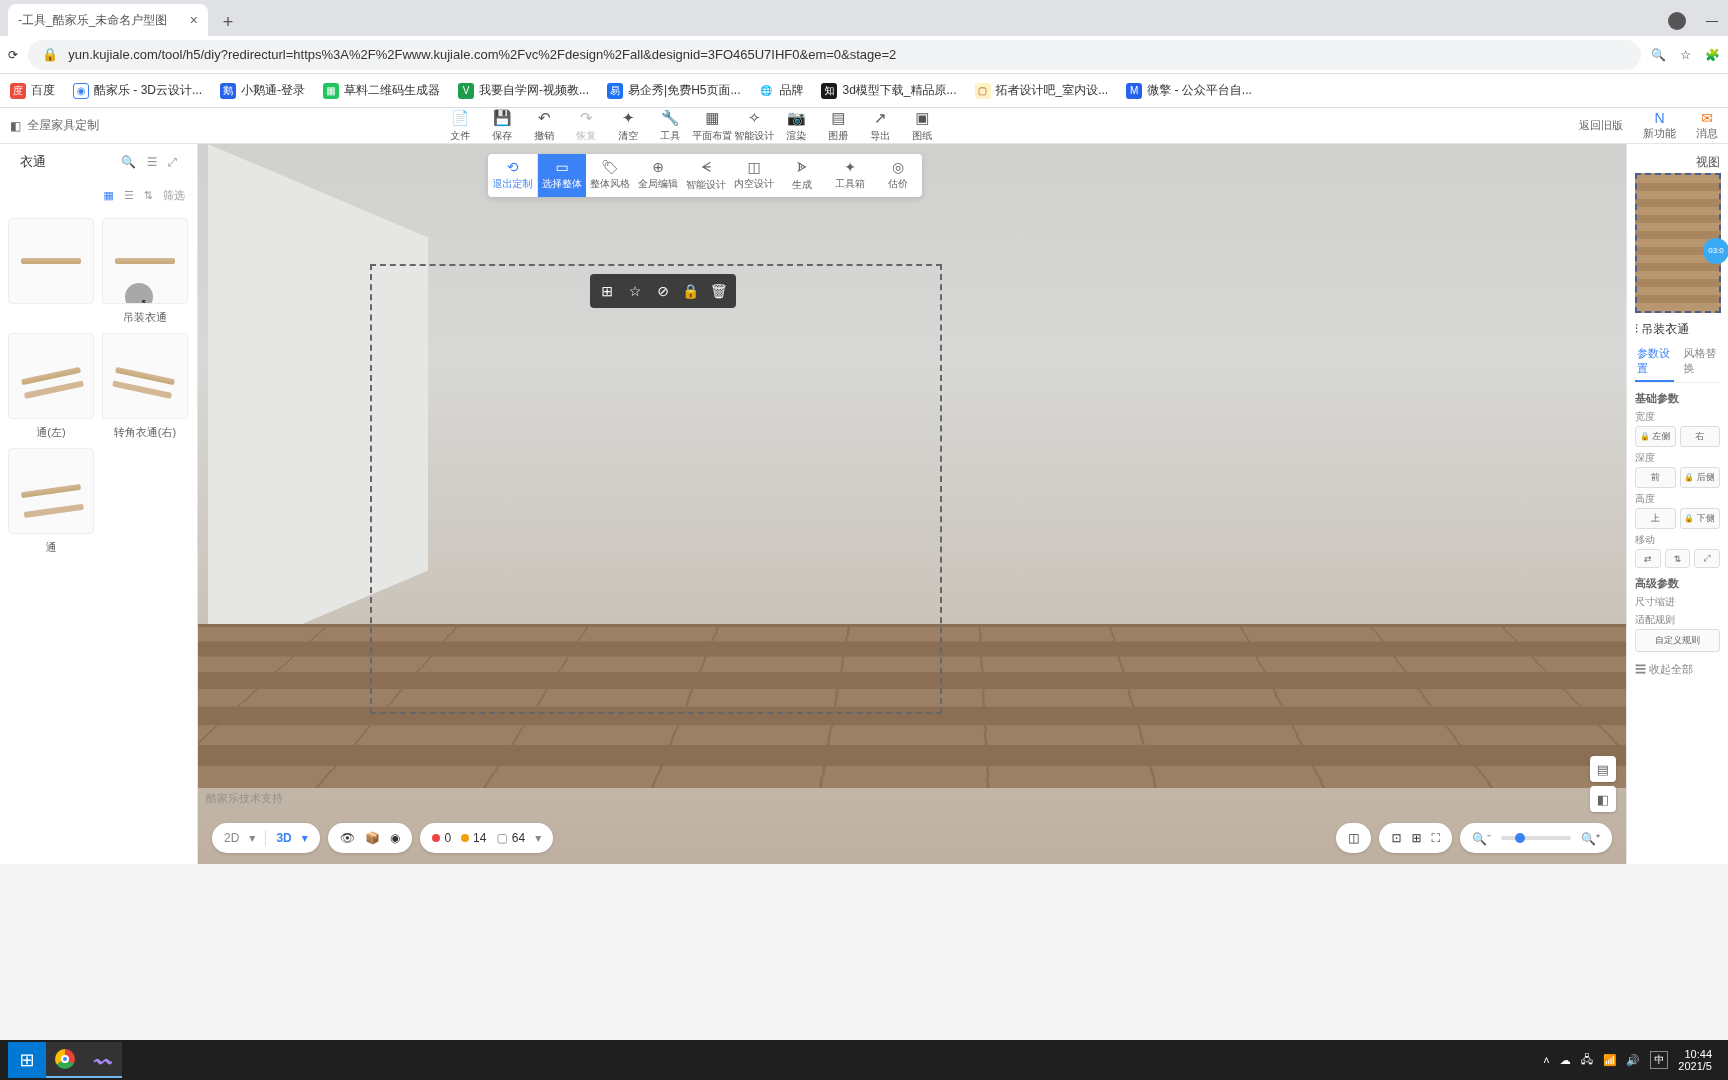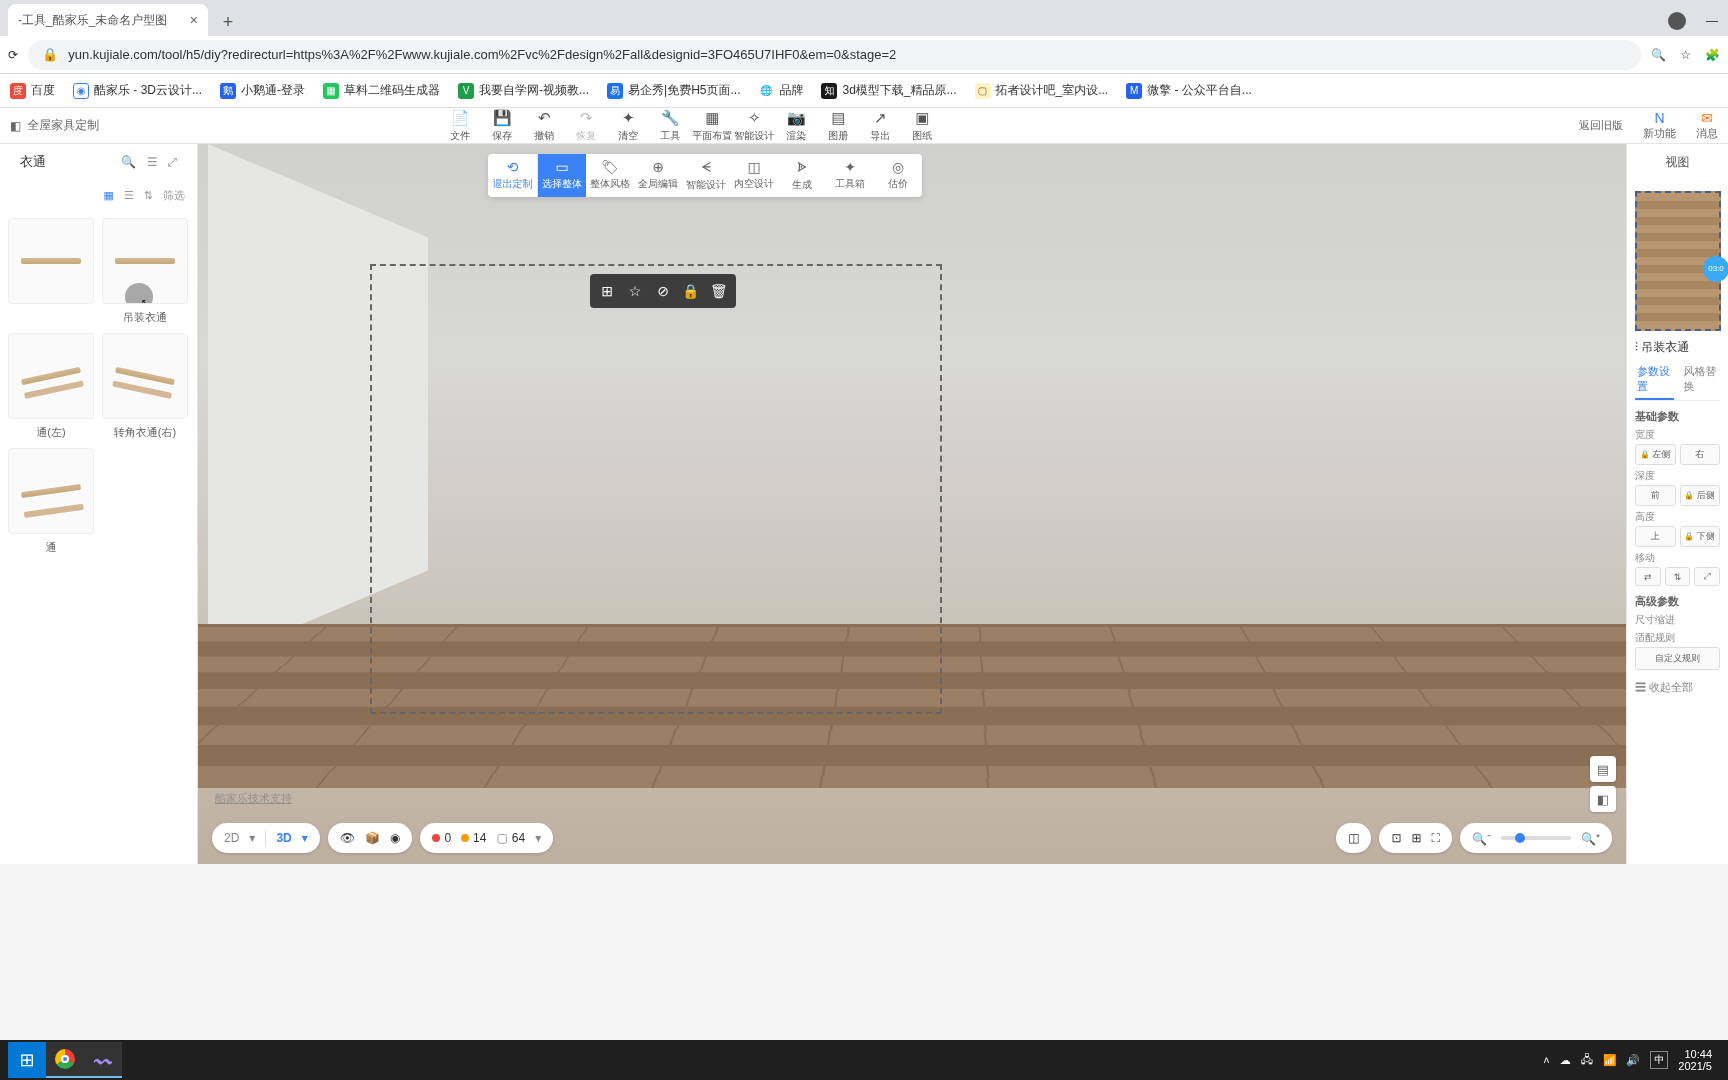--- a/index.html
+++ b/index.html
@@ -80,33 +80,33 @@
     .ctx-bar { position: absolute; top: 130px; left: 392px; background: #3d3d3d; border-radius: 4px; display: flex; padding: 4px; gap: 2px; }
     .ctx-btn { width: 26px; height: 26px; display: flex; align-items: center; justify-content: center; color: #fff; font-size: 14px; cursor: pointer; border-radius: 3px; }
     
     
     .sub-toolbar { position: absolute; top: 10px; left: 290px; background: #fff; border-radius: 4px; box-shadow: 0 2px 6px rgba(0,0,0,0.12); display: flex; }
     .sub-tool { display: flex; flex-direction: column; align-items: center; width: 48px; padding: 5px 0; font-size: 10px; color: #666; cursor: pointer; }
     .sub-tool.primary { color: #3b82f6; border-right: 1px solid #e5e5e5; width:50px; }
     .sub-tool.active { color: #fff; background: #3b82f6; }
     .sub-tool .icon { font-size: 14px; margin-bottom: 2px; }
     
-    .watermark { position: absolute; bottom: 58px; left: 17px; font-size: 11px; color: rgba(120,120,120,0.6); text-decoration: underline; }
+    .watermark { position: absolute; bottom: 58px; left: 8px; font-size: 11px; color: rgba(120,120,120,0.6); }
     
     
     .status-bar { position: absolute; bottom: 10px; left: 14px; right: 14px; height: 32px; display: flex; align-items: center; gap: 8px; }
     .status-pill { background: #fff; border-radius: 16px; height: 30px; display: flex; align-items: center; padding: 0 12px; box-shadow: 0 1px 3px rgba(0,0,0,0.15); gap: 10px; font-size: 12px; }
     .status-pill.right { margin-left: auto; }
     .mode3d { color: #3b82f6; font-weight: 600; }
     .stat { display: flex; align-items: center; gap: 4px; }
     .dot { width: 8px; height: 8px; border-radius: 50%; }
     
     
     .right-panel { width: 102px; background: #fff; border-left: 1px solid #e5e5e5; font-size: 11px; padding: 6px 8px; }
-    .rp-title { font-size: 12px; color: #555; margin: 4px 0 20px; text-align: center; }
+    .rp-title { font-size: 12px; color: #555; margin: 4px 0 2px; text-align: right; }
     .minimap { width: 86px; height: 140px; background: repeating-linear-gradient(0deg, #b89770 0, #b89770 8px, #a88760 8px, #a88760 16px); border: 2px dashed #4a5e8f; position: relative; margin: 0 auto 8px; }
     .minimap-circle { position: absolute; right: -10px; top: 46%; width: 26px; height: 26px; background: #3baaf5; border-radius: 50%; display: flex; align-items: center; justify-content: center; color: #fff; font-size: 8px; }
     .rp-item-title { font-size: 12px; margin: 6px 0 4px; color: #333; }
     .tabs2 { display: flex; border-bottom: 1px solid #eee; margin-bottom: 6px; }
     .tab2 { padding: 4px 2px; font-size: 11px; color: #888; cursor: pointer; }
     .tab2.active { color: #3b82f6; border-bottom: 2px solid #3b82f6; }
     .param-section { font-size: 11px; color: #666; margin: 8px 0 4px; font-weight: 700; }
     .param-label { color: #888; font-size: 10px; margin: 4px 0 2px; }
     .param-row { display: flex; gap: 4px; }
     .param-btn { flex: 1; border: 1px solid #ddd; background: #fafafa; border-radius: 3px; padding: 3px 2px; font-size: 9px; color: #666; text-align: center; cursor: pointer; display: flex; align-items: center; justify-content: center; gap: 2px; }

